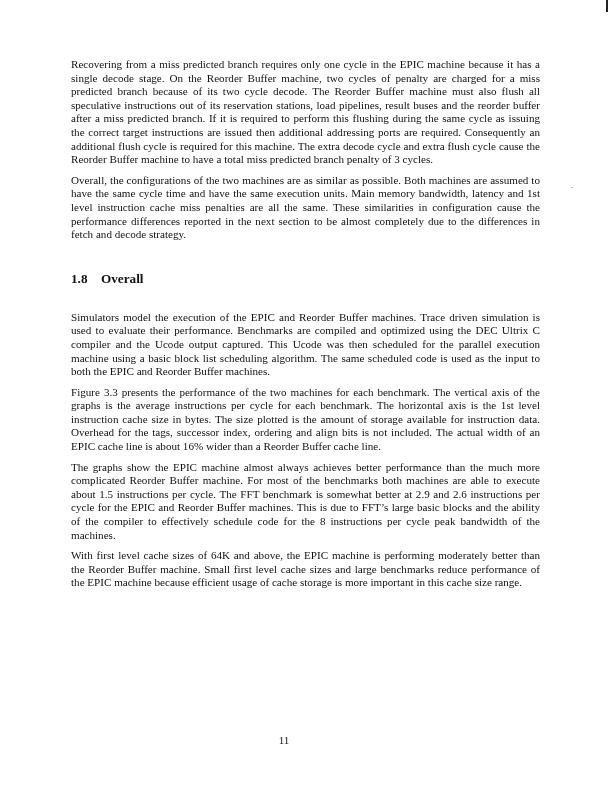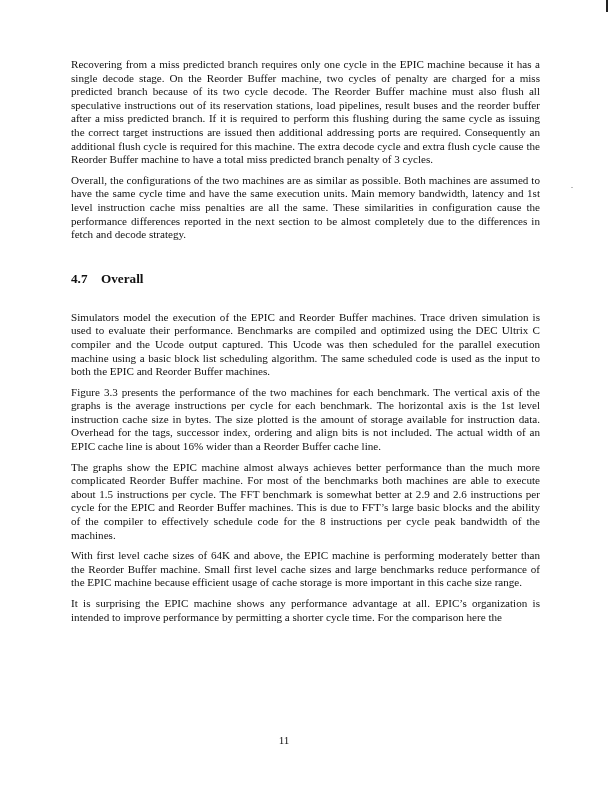--- a/index.html
+++ b/index.html
@@ -34,22 +34,21 @@
 </head>
 <body>
 
 <div class="edge-mark"></div>
 <div class="speck"></div>
 
 <div class="page">
   <p>Recovering from a miss predicted branch requires only one cycle in the EPIC machine because it has a single decode stage. On the Reorder Buffer machine, two cycles of penalty are charged for a miss predicted branch because of its two cycle decode. The Reorder Buffer machine must also flush all speculative instructions out of its reservation stations, load pipelines, result buses and the reorder buffer after a miss predicted branch. If it is required to perform this flushing during the same cycle as issuing the correct target instructions are issued then additional addressing ports are required. Consequently an additional flush cycle is required for this machine. The extra decode cycle and extra flush cycle cause the Reorder Buffer machine to have a total miss predicted branch penalty of 3 cycles.</p>
   <p>Overall, the configurations of the two machines are as similar as possible. Both machines are as­sumed to have the same cycle time and have the same execution units. Main memory bandwidth, latency and 1st level instruction cache miss penalties are all the same. These similarities in con­figuration cause the performance differences reported in the next section to be almost completely due to the differences in fetch and decode strategy.</p>
 
-  <h2 class="section-heading"><span class="num">4.7</span><span>Overall</span></h2>
+  <h2 class="section-heading"><span class="num">1.8</span><span>Overall</span></h2>
 
   <p>Simulators model the execution of the EPIC and Reorder Buffer machines. Trace driven simulation is used to evaluate their performance. Benchmarks are compiled and optimized using the DEC Ultrix C compiler and the Ucode output captured. This Ucode was then scheduled for the parallel execution machine using a basic block list scheduling algorithm. The same scheduled code is used as the input to both the EPIC and Reorder Buffer machines.</p>
   <p>Figure 3.3 presents the performance of the two machines for each benchmark. The vertical axis of the graphs is the average instructions per cycle for each benchmark. The horizontal axis is the 1st level instruction cache size in bytes. The size plotted is the amount of storage available for instruction data. Overhead for the tags, successor index, ordering and align bits is not included. The actual width of an EPIC cache line is about 16% wider than a Reorder Buffer cache line.</p>
   <p>The graphs show the EPIC machine almost always achieves better performance than the much more complicated Reorder Buffer machine. For most of the benchmarks both machines are able to execute about 1.5 instructions per cycle. The FFT benchmark is somewhat better at 2.9 and 2.6 instructions per cycle for the EPIC and Reorder Buffer machines. This is due to FFT’s large basic blocks and the ability of the compiler to effectively schedule code for the 8 instructions per cycle peak bandwidth of the machines.</p>
   <p>With first level cache sizes of 64K and above, the EPIC machine is performing moderately better than the Reorder Buffer machine. Small first level cache sizes and large benchmarks reduce per­formance of the EPIC machine because efficient usage of cache storage is more important in this cache size range.</p>
-  <p>It is surprising the EPIC machine shows any performance advantage at all. EPIC’s organization is intended to improve performance by permitting a shorter cycle time. For the comparison here the</p>
 </div>
 
 <div class="page-number">11</div>
 
 </body></html>

